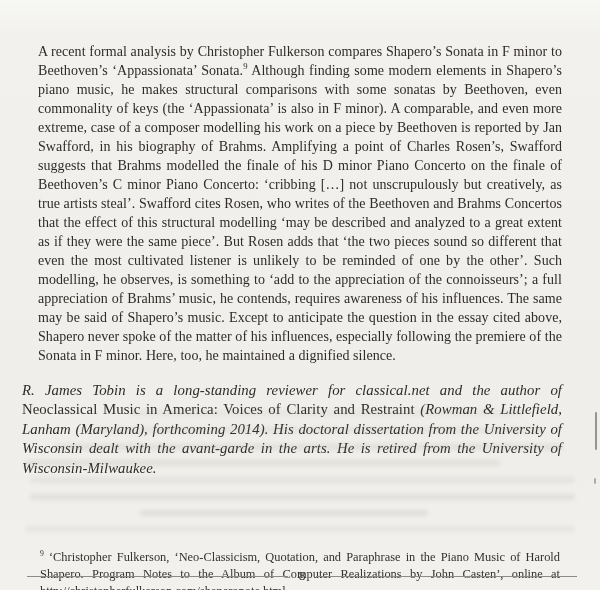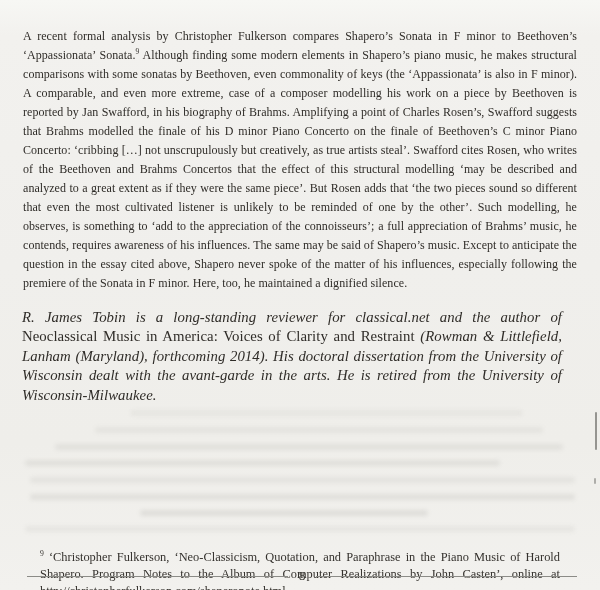--- a/index.html
+++ b/index.html
@@ -17,22 +17,22 @@
     color: #2f2c28;
     overflow: hidden;
   }
   .content {
     position: absolute;
     top: 26px;
     left: 22px;
     right: 22px;
   }
   .body-text {
-    margin: 1px;
-    font-size: 12px;
+    margin: 16px;
+    font-size: 14px;
     line-height: 19px;
     text-align: justify;
     letter-spacing: 0.05px;
   }
   .body-text sup, .footnote sup {
     font-size: 0.62em;
     vertical-align: super;
     line-height: 0;
   }
   .bio-text {

